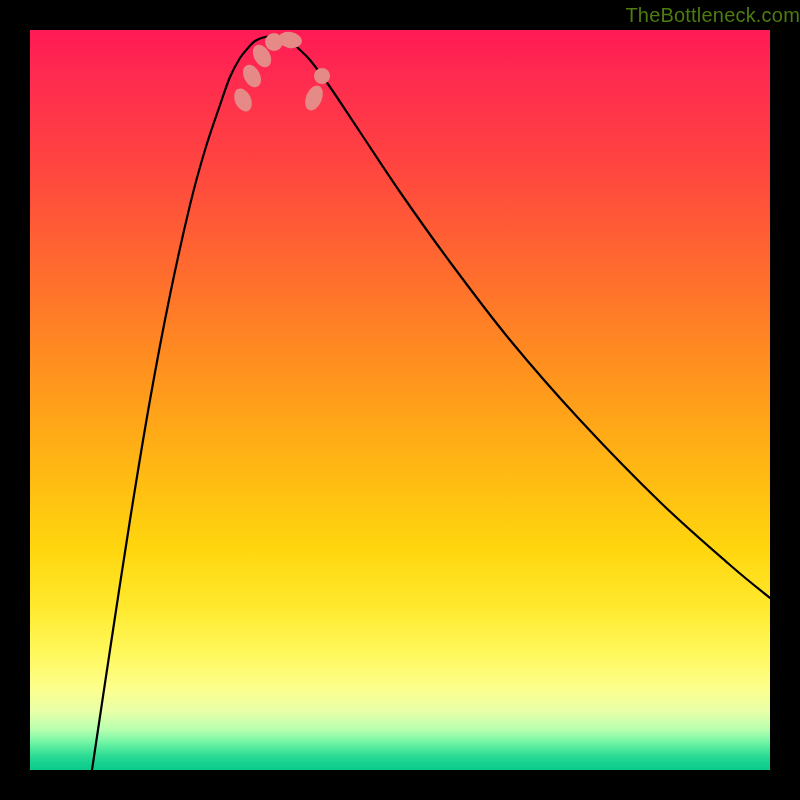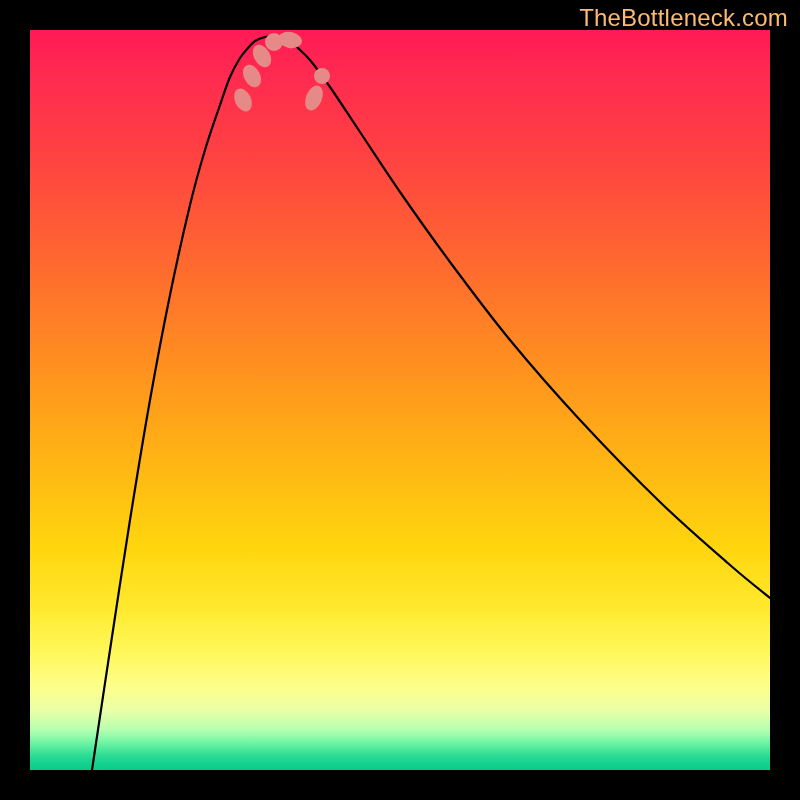--- a/index.html
+++ b/index.html
@@ -33,23 +33,23 @@
       #7cf7a6 96%,
       #4ce89c 97.2%,
       #2fdc96 98%,
       #17d290 99%,
       #0acb8c 100%
     );
   }
   .watermark {
     position: absolute;
     top: 4px;
-    right: 12px;
-    color: #fdba74;
-    font-size: 24px;
+    right: 0;
+    color: #4d7c0f;
+    font-size: 20px;
     letter-spacing: 0.2px;
     user-select: none;
   }
   svg.curve {
     position: absolute;
     left: 0;
     top: 0;
     width: 740px;
     height: 740px;
   }

